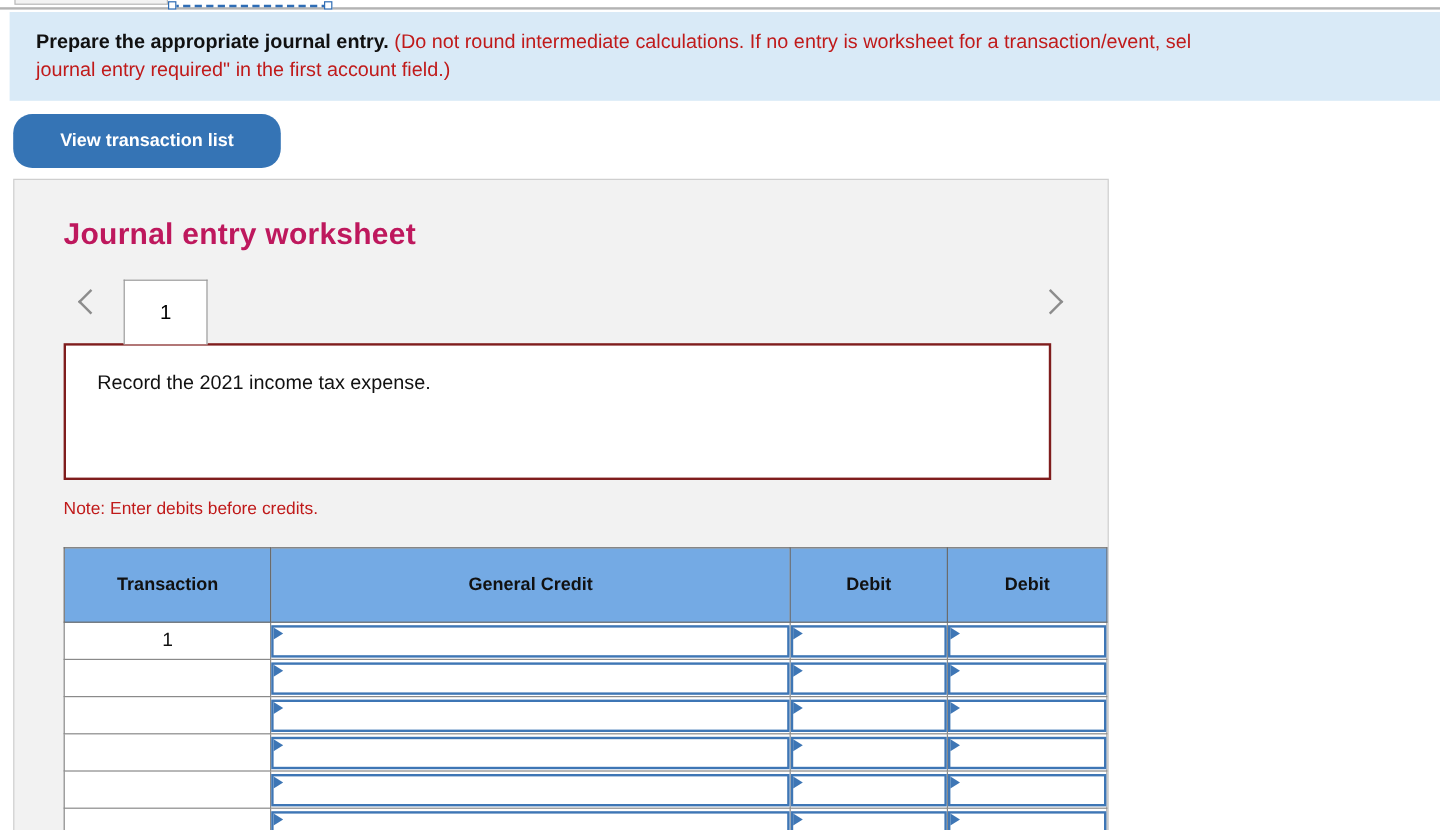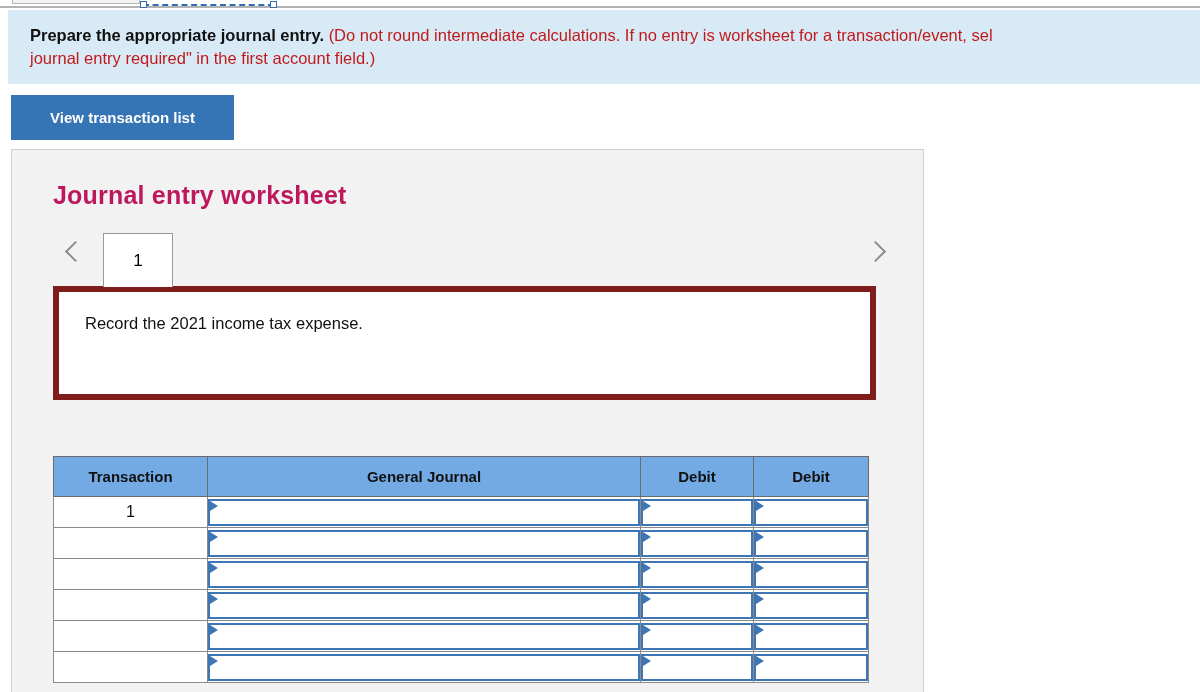--- a/index.html
+++ b/index.html
@@ -84,21 +84,21 @@
     white-space: nowrap;
   }
 
   
   .view-btn {
     position: absolute;
     left: 11px; top: 95px;
     width: 223px; height: 45px;
     background: #3574b5;
     border: none;
-    border-radius: 0;
+    border-radius: 16px;
     color: #ffffff;
     font-family: "Liberation Sans", sans-serif;
     font-size: 15px;
     font-weight: bold;
     cursor: pointer;
     padding: 0;
   }
 
   
   .worksheet-panel {
@@ -153,21 +153,21 @@
     cursor: pointer;
     z-index: 3;
   }
 
   
   .desc-box {
     position: absolute;
     left: 41px; top: 136px;
     width: 823px; height: 114px;
     background: #ffffff;
-    border: 6px solid #7f1d1d;
+    border: 2px solid #7f1d1d;
     box-sizing: border-box;
     z-index: 1;
   }
   .desc-text {
     position: absolute;
     left: 26px; top: 22px;
     font-size: 16.5px;
     color: #111111;
   }
 
@@ -186,21 +186,21 @@
     border-collapse: collapse;
     table-layout: fixed;
   }
   .journal-table th {
     background: #74aae4;
     border: 1px solid #6b6b6b;
     font-size: 15px;
     font-weight: bold;
     color: #111111;
     height: 29px;
-    padding: 5px;
+    padding: 16px;
     text-align: center;
   }
   .journal-table td {
     border: 1px solid #8a8a8a;
     background: #ffffff;
     height: 30px;
     padding: 0;
     vertical-align: middle;
   }
   .col-transaction { width: 143px; }
@@ -267,26 +267,27 @@
   <div class="tab-item">1</div>
 
   <div class="nav-next">
     <span class="chev right"></span>
   </div>
 
   <div class="desc-box">
     <div class="desc-text">Record the 2021 income tax expense.</div>
   </div>
 
+  <div class="note-text">Note: Enter debits before credits.</div>
 
   <table class="journal-table">
     <thead>
       <tr>
         <th class="col-transaction">Transaction</th>
-        <th class="col-journal">General Journal</th>
+        <th class="col-journal">General Credit</th>
         <th class="col-debit">Debit</th>
         <th class="col-credit">Debit</th>
       </tr>
     </thead>
     <tbody>
 
       <tr>
         <td class="txn-cell">1</td>
         <td class="cell-pad">
           <div class="cell-input">

